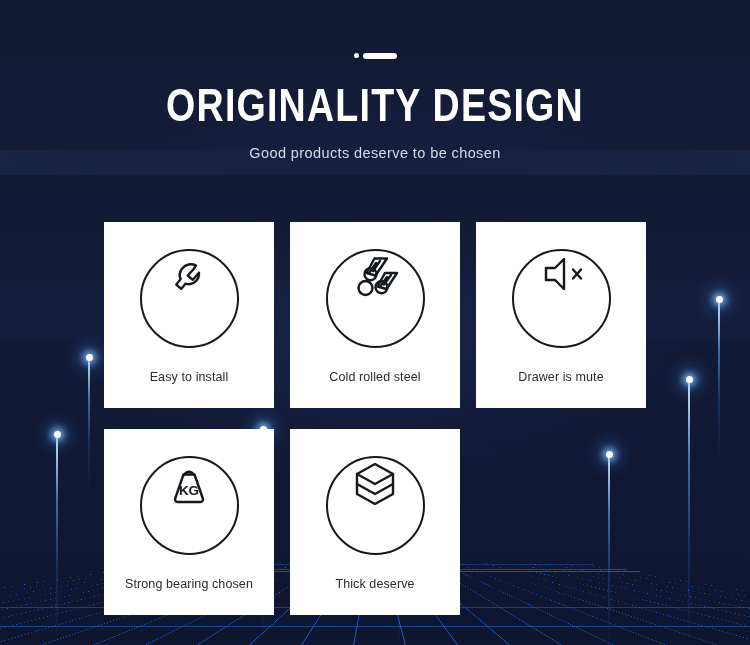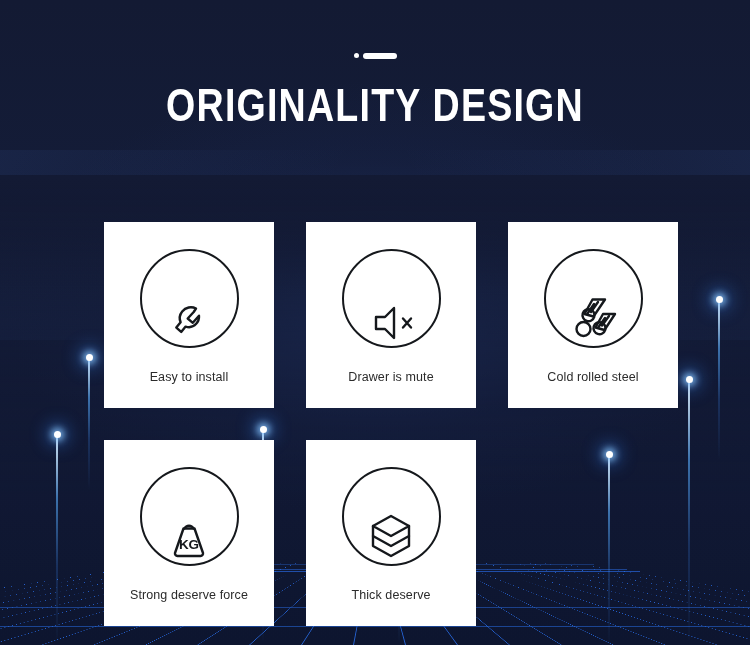--- a/index.html
+++ b/index.html
@@ -157,37 +157,36 @@
   .cards {
     position: absolute;
     left: 104px;
     top: 222px;
     width: 542px;
     display: grid;
     grid-template-columns: repeat(3, 170px);
     grid-template-rows: 186px 186px;
     column-gap: 16px;
     row-gap: 21px;
-    gap: 32px;
   }
   .card {
     background: #ffffff;
     display: flex;
     flex-direction: column;
     align-items: center;
     justify-content: flex-start;
   }
   .card .icon-wrap {
     margin-top: 27px;
     width: 99px;
     height: 99px;
     border: 2px solid #15181c;
     border-radius: 50%;
     display: flex;
-    align-items: flex-end;
+    align-items: flex-start;
     justify-content: center;
     box-sizing: border-box;
   }
   .card .icon-wrap svg { display: block; }
   .card .label {
     margin-top: 22px;
     color: #2b2b2b;
     font-size: 12.5px;
     text-align: center;
     letter-spacing: 0.1px;
@@ -216,69 +215,70 @@
       <div class="beam" style="left: 718px; top: 300px; height: 160px;"></div>
       <div class="beam" style="left: 688px; top: 380px; height: 265px;"></div>
     </div>
 
   <div class="header">
     <div class="deco">
       <span class="dot"></span>
       <span class="bar"></span>
     </div>
     <div class="title">ORIGINALITY DESIGN</div>
+    <div class="subtitle">Good products deserve to be chosen</div>
   </div>
 
   <div class="cards" id="cards">
       <div class="card">
         <div class="icon-wrap">
           <svg width="52" height="52" viewBox="0 0 52 52">
       <path stroke="#15181c" fill="none" stroke-width="2.4" stroke-linecap="round" stroke-linejoin="round" d="M33 14.5c-4.6-2.4-10.4-1.3-13.8 2.9-2.6 3.2-3 7.4-1.6 10.9l-4.3 5.3 4.9 4.3 4.4-5.3c3.6 1.2 7.7 .4 10.6-2.8 2.1-2.3 3-5.2 2.8-8l-6.2 7-5.1-4.3 6-6.5z"></path>
     </svg>
         </div>
         <div class="label">Easy to install</div>
-      </div>
-      <div class="card">
-        <div class="icon-wrap">
-          <svg width="54" height="46" viewBox="0 0 54 46">
-      <g stroke="#15181c" fill="none" stroke-width="2.4" stroke-linecap="round" stroke-linejoin="round">
-        <path d="M21 17 L12 17 L12 29 L21 29 L30 38 L30 8 Z"></path>
-        <path d="M39 18.5 L47 27.5 M47 18.5 L39 27.5"></path>
-      </g>
-    </svg>
-        </div>
-        <div class="label">Drawer is mute</div>
       </div>
       <div class="card">
         <div class="icon-wrap">
           <svg width="56" height="54" viewBox="0 0 56 54">
       <g stroke="#15181c" fill="none" stroke-width="2.4" stroke-linecap="round" stroke-linejoin="round">
         <path d="M27.5 7.5 L40 7.5 L28.5 24.5 L19.5 22 Z"></path>
         <ellipse cx="23.5" cy="23.2" rx="6" ry="6" transform="rotate(-28 23.5 23.2)"></ellipse>
         <path d="M29 12 L22.5 21.5 M33 10 L26 20"></path>
         <path d="M38 22 L50 22 L39.5 38 L30.5 35.5 Z"></path>
         <ellipse cx="34.5" cy="36.2" rx="6" ry="6" transform="rotate(-28 34.5 36.2)"></ellipse>
         <path d="M40 26 L33.5 35 M44 24 L37 33.5"></path>
         <circle cx="18.5" cy="37" r="7"></circle>
       </g>
     </svg>
         </div>
         <div class="label">Cold rolled steel</div>
       </div>
       <div class="card">
         <div class="icon-wrap">
+          <svg width="54" height="46" viewBox="0 0 54 46">
+      <g stroke="#15181c" fill="none" stroke-width="2.4" stroke-linecap="round" stroke-linejoin="round">
+        <path d="M21 17 L12 17 L12 29 L21 29 L30 38 L30 8 Z"></path>
+        <path d="M39 18.5 L47 27.5 M47 18.5 L39 27.5"></path>
+      </g>
+    </svg>
+        </div>
+        <div class="label">Drawer is mute</div>
+      </div>
+      <div class="card">
+        <div class="icon-wrap">
           <svg width="52" height="52" viewBox="0 0 52 52">
       <g stroke="#15181c" fill="none" stroke-width="2.4" stroke-linecap="round" stroke-linejoin="round">
         <path d="M21.5 16.5 a5 5 0 0 1 9 0"></path>
         <path d="M20.5 16.5 L31.5 16.5 L40 41 a2.5 2.5 0 0 1 -2.4 3 L14.4 44 a2.5 2.5 0 0 1 -2.4 -3 Z"></path>
       </g>
       <text x="26" y="36.5" text-anchor="middle" font-family="Liberation Sans, sans-serif" font-size="13.5" font-weight="bold" fill="#15181c">KG</text>
     </svg>
         </div>
-        <div class="label">Strong deserve force</div>
+        <div class="label">Strong bearing chosen</div>
       </div>
       <div class="card">
         <div class="icon-wrap">
           <svg width="52" height="54" viewBox="0 0 52 54">
       <g stroke="#15181c" fill="none" stroke-width="2.4" stroke-linecap="round" stroke-linejoin="round">
         <path d="M26 6 L44 16 L26 26 L8 16 Z"></path>
         <path d="M8 16 L8 26 L26 36 L44 26 L44 16"></path>
         <path d="M8 26 L8 36 L26 46 L44 36 L44 26"></path>
       </g>
     </svg>

